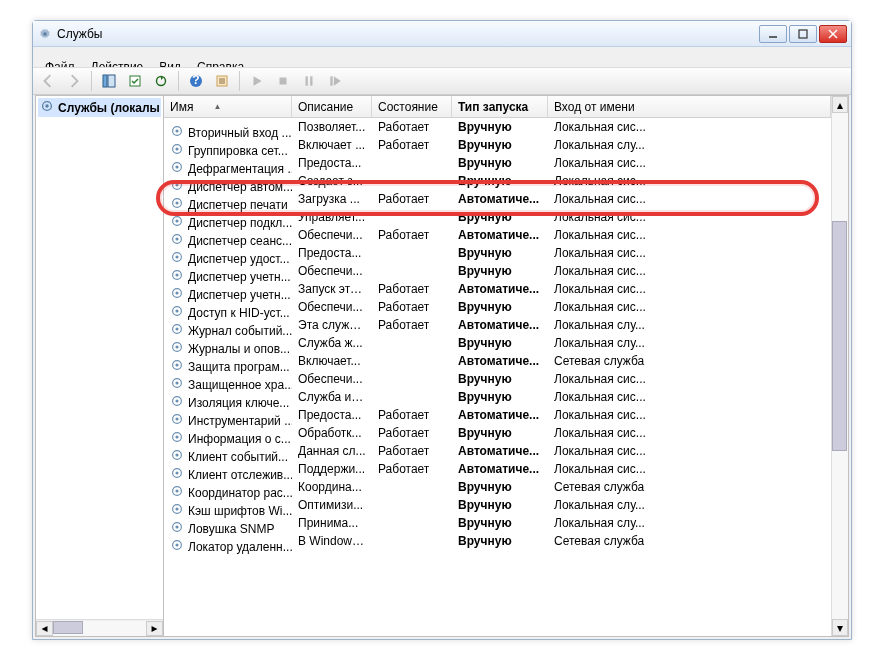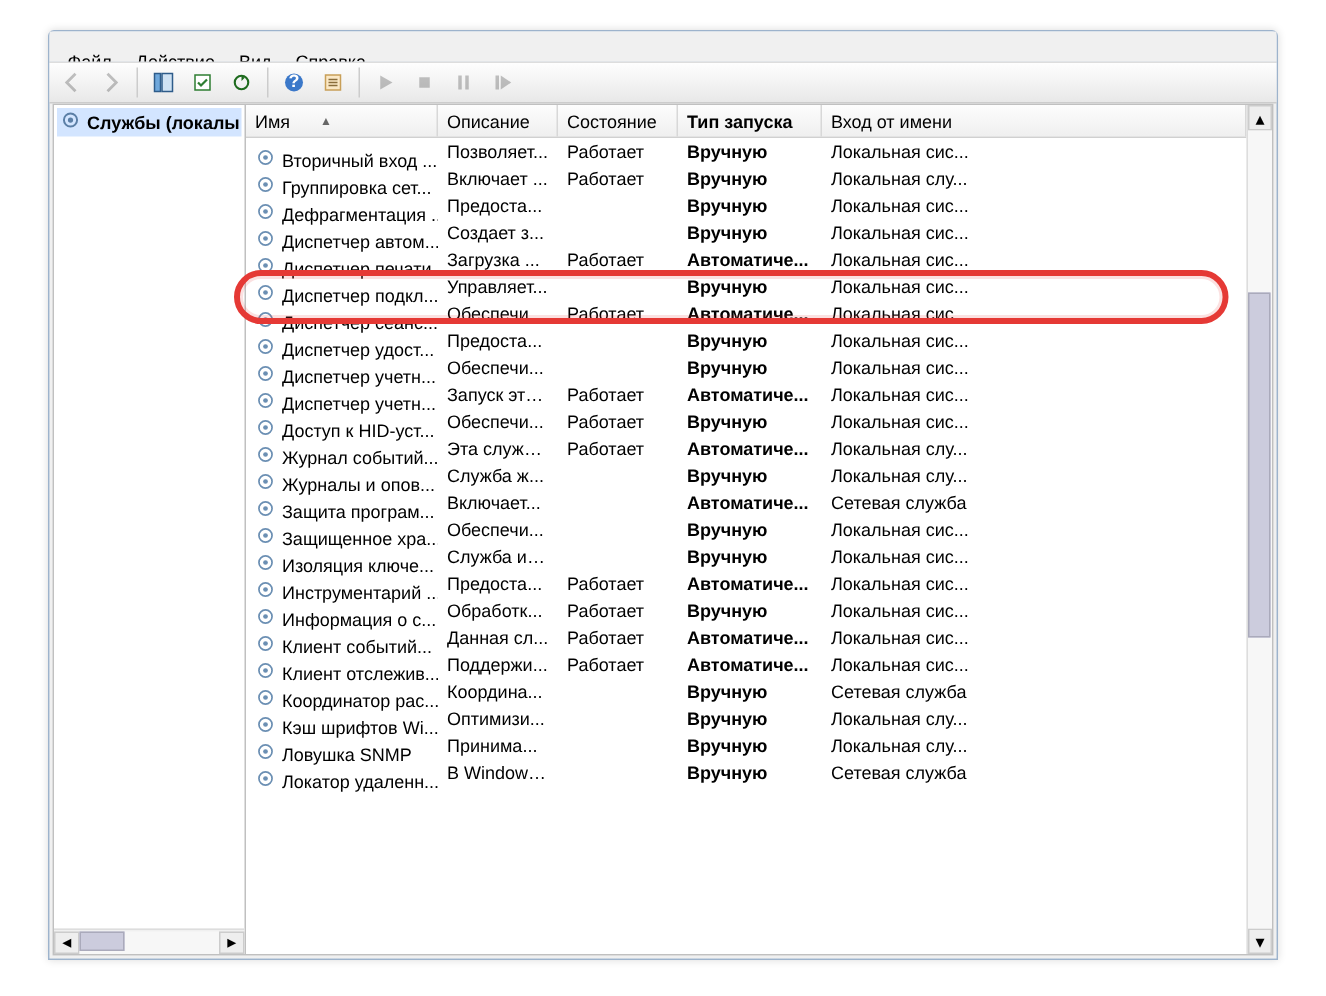--- a/index.html
+++ b/index.html
@@ -54,20 +54,47 @@
   .vscroll .thumb{ position:absolute; left:0; width:15px; background:#ccd; border:1px solid #aab;}
   .highlight-callout { position:absolute; border:4px solid #e53935; border-radius:18px;
     pointer-events:none; box-shadow:0 0 0 2px rgba(229,57,53,.15) inset;}
   .listwrap{ display:flex; flex:1;}
 </style>
 </head>
 <body>
 
 <div class="window">
 
+  <div class="titlebar">
+    <span class="icon">
+      <svg class="gear-svg" viewBox="0 0 24 24">
+          <circle cx="12" cy="12" r="3" fill="#5b7fa6"></circle>
+          <path fill="#5b7fa6" d="M12 2l1 3 3-1 1 3 3 1-1 3 1 3-3 1-1 3-3-1-1 3-1-3-3 1-1-3-3-1 1-3-1-3 3-1 1-3 3 1z" opacity=".5"></path>
+        </svg>
+    </span>
+    <span class="title">Службы</span>
+    <div class="win-buttons">
+      <div class="win-btn">
+          <svg viewBox="0 0 10 10">
+            <line x1="1" y1="8" x2="9" y2="8" stroke="#333" stroke-width="1.5"></line>
+          </svg>
+        </div>
+      <div class="win-btn">
+          <svg viewBox="0 0 10 10">
+            <rect x="1" y="1" width="8" height="8" fill="none" stroke="#333" stroke-width="1.2"></rect>
+          </svg>
+        </div>
+      <div class="win-btn close">
+          <svg viewBox="0 0 10 10">
+            <line x1="1" y1="1" x2="9" y2="9" stroke="#fff" stroke-width="1.5"></line>
+            <line x1="9" y1="1" x2="1" y2="9" stroke="#fff" stroke-width="1.5"></line>
+          </svg>
+        </div>
+    </div>
+  </div>
 
   <div class="menubar">
     <div class="menu-item">Файл</div>
     <div class="menu-item">Действие</div>
     <div class="menu-item">Вид</div>
     <div class="menu-item">Справка</div>
   </div>
 
   <div class="toolbar">
     <div class="tb-btn disabled">

